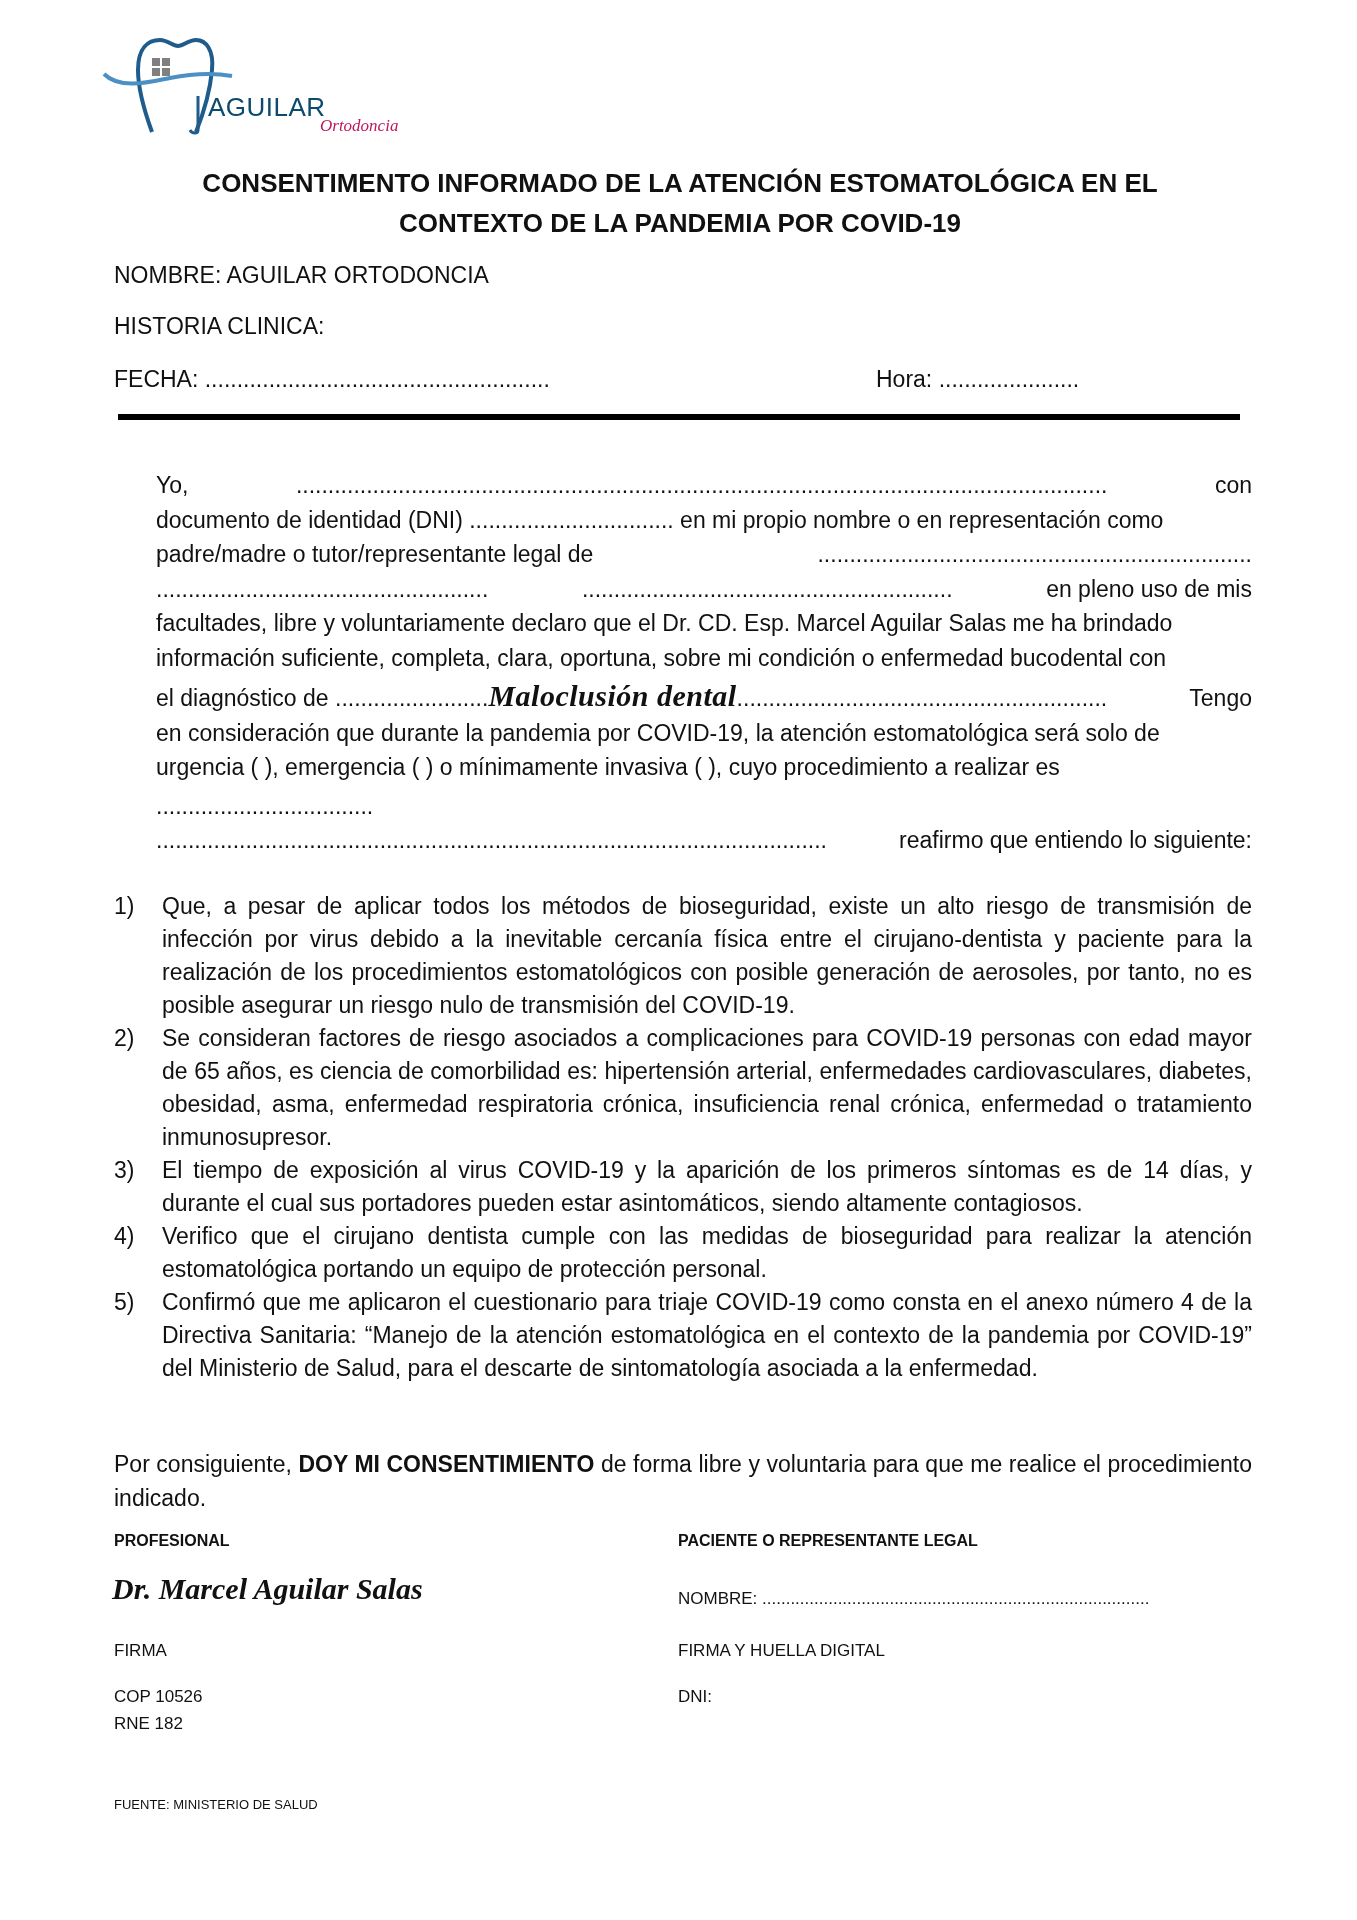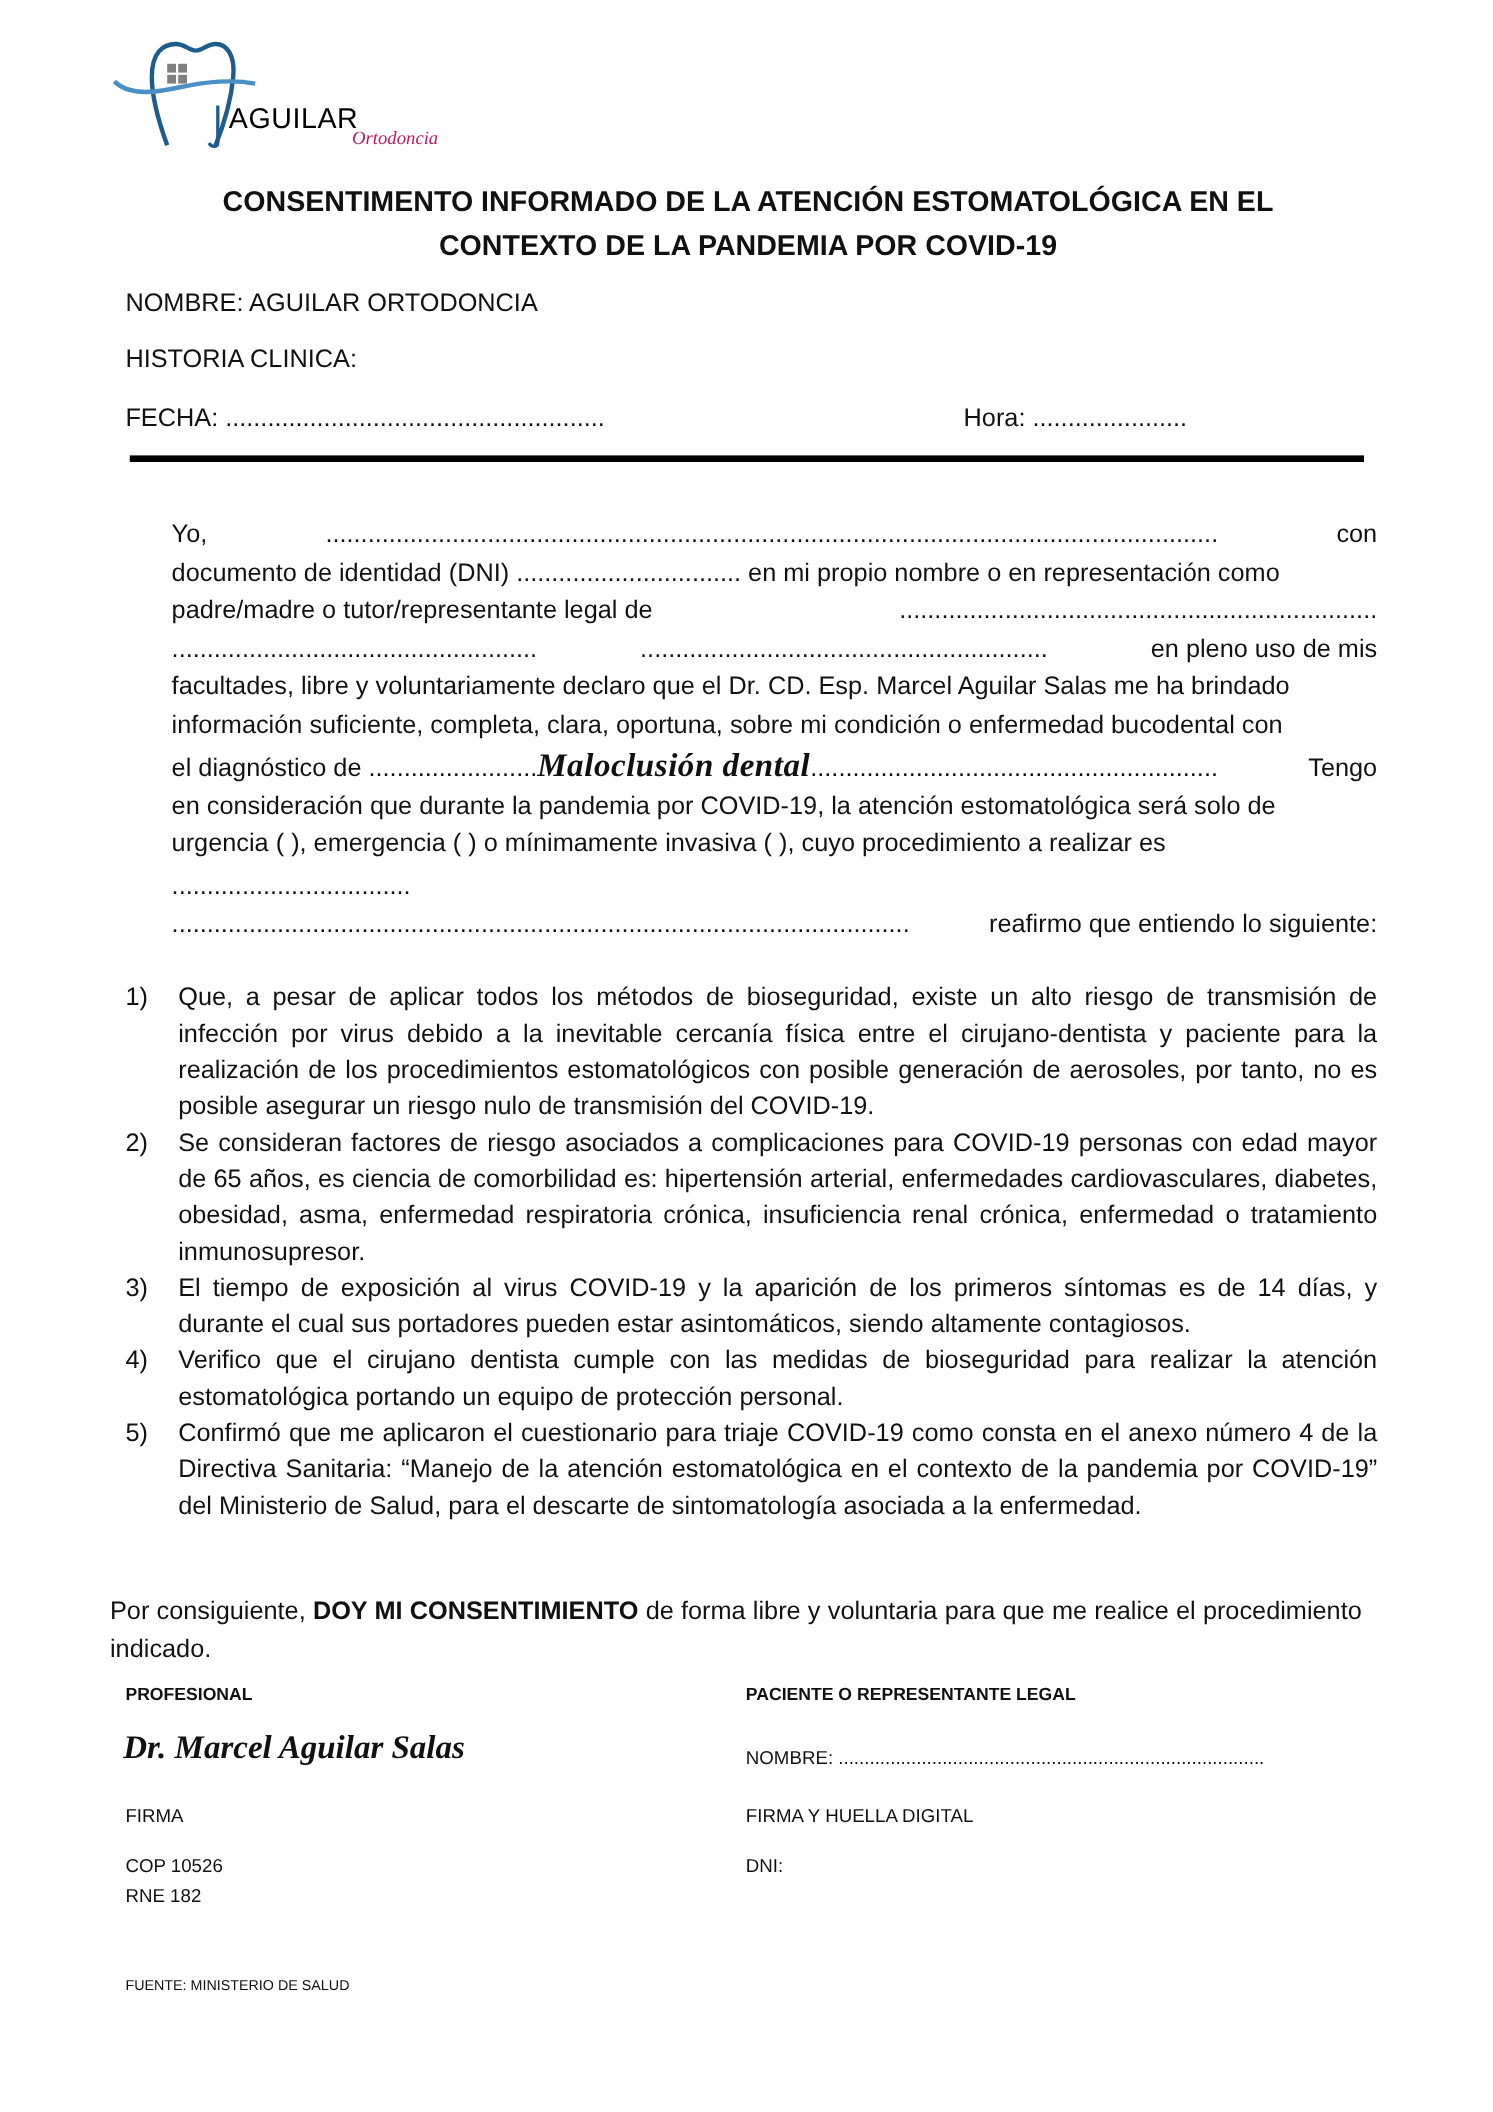--- a/index.html
+++ b/index.html
@@ -1,32 +1,32 @@
 <!DOCTYPE html>
 <html><head>
   <meta charset="utf-8">
   <style>
     html, body { margin: 0; padding: 0; background: #ffffff; }
     body { width: 1357px; height: 1920px; position: relative; overflow: hidden;
       font-family: "Liberation Sans", sans-serif; color: #111; }
     .abs { position: absolute; }
     .logo { left: 100px; top: 30px; width: 340px; height: 110px; }
-    .logo-text { position: absolute; left: 108px; top: 62px; font-size: 26px; color: #000000; letter-spacing: 0.5px; }
+    .logo-text { position: absolute; left: 108px; top: 62px; font-size: 26px; color: #0c4a6e; letter-spacing: 0.5px; }
     .logo-sub { position: absolute; left: 220px; top: 86px; font-size: 17px; color: #be185d; font-style: italic; font-family: "Liberation Serif", serif; }
     .title { left: 100px; width: 1160px; text-align: center; font-weight: bold; font-size: 26px; line-height: 40px; top: 163px; }
     .field { left: 114px; font-size: 23px; }
     .rule { left: 118px; top: 414px; width: 1122px; height: 6px; background: #000; }
     .para { left: 114px; width: 1138px; font-size: 23px; line-height: 34.5px; text-align: justify; }
     .line { display: flex; justify-content: space-between; white-space: nowrap; margin-left: 42px; }
     .hand { font-family: "Liberation Serif", serif; font-style: italic; font-weight: bold; font-size: 30px; letter-spacing: 0.5px; }
     .list { left: 114px; width: 1138px; font-size: 23px; line-height: 33px; top: 890px; }
     .li { display: flex; }
     .li .n { width: 48px; flex: none; }
     .li .t { flex: 1; text-align: justify; }
-    .conclude { left: 100px; width: 1138px; top: 1447px; font-size: 23px; line-height: 34px; text-align: justify; }
+    .conclude { left: 114px; width: 1138px; top: 1447px; font-size: 23px; line-height: 34px; text-align: justify; }
     .col-head { font-weight: bold; font-size: 16px; top: 1532px; }
     .small { font-size: 17px; }
     .sig { font-family: "Liberation Serif", serif; font-style: italic; font-weight: bold; font-size: 30px; }
     .foot { left: 114px; top: 1797px; font-size: 13px; }
   </style>
 </head>
 <body>
 
 <div class="abs logo">
   <svg width="340" height="110" viewBox="0 0 340 110">

